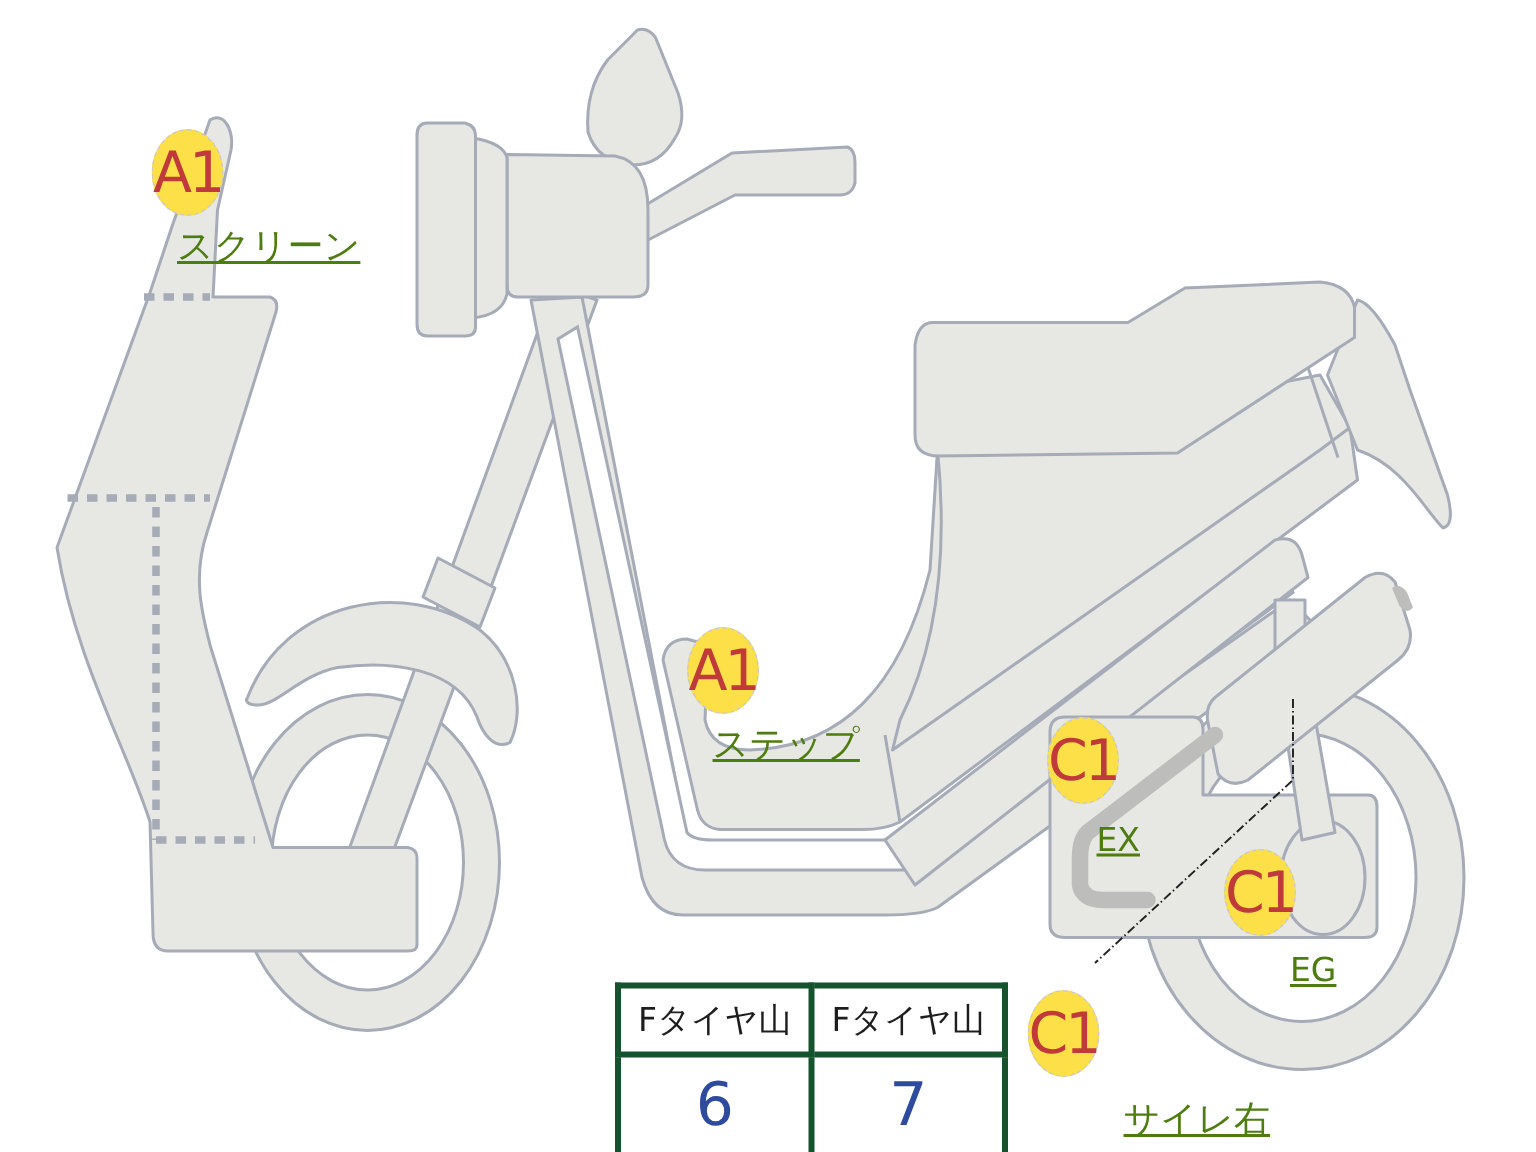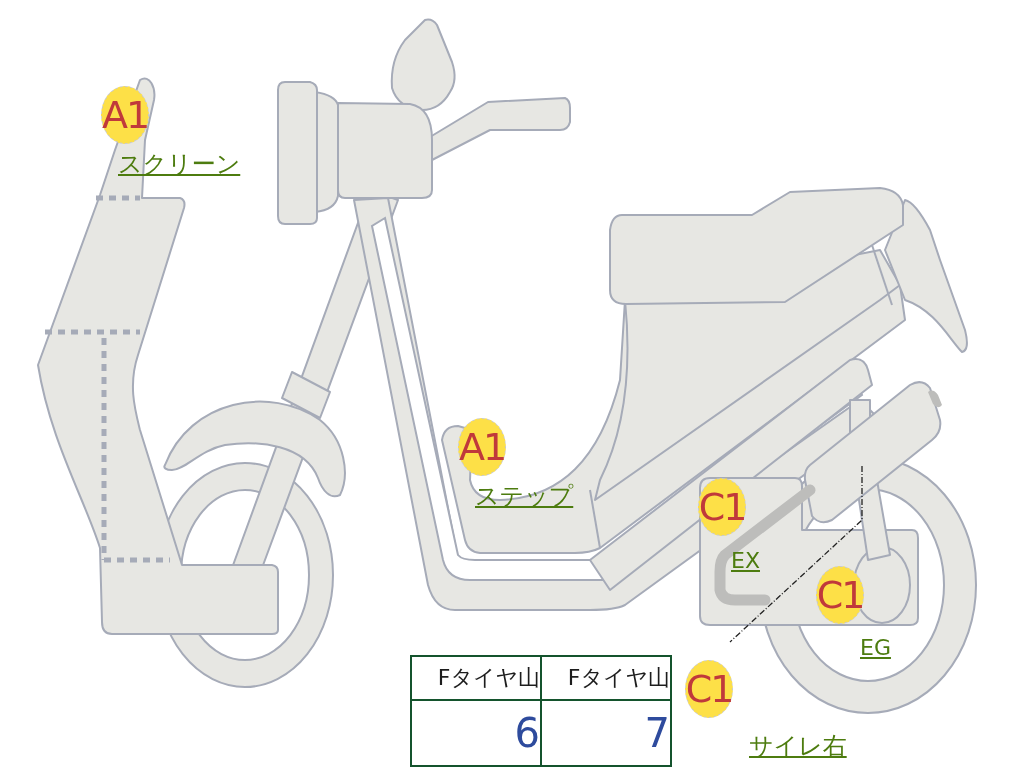--- a/index.html
+++ b/index.html
@@ -16,21 +16,21 @@
             background: #fde047; border: 1.5px dashed #c9c9c9; box-sizing: border-box;
             display: flex; align-items: center; justify-content: center;
             color: #c0393b; font-family: "DejaVu Sans", sans-serif; font-size: 38px;
             letter-spacing: -2px; line-height: 1; }
   .label { position: absolute; color: #4d7c0f; font-family: "DejaVu Sans", sans-serif;
            font-size: 24px; white-space: nowrap; line-height: 1; text-decoration: underline; }
   .label.small { font-size: 22px; }
 
   .tread-table { position: absolute; left: 410px; top: 655px; width: 262px; height: 110px;
                  border: 2px solid #a8aab3; border-collapse: collapse; background: #fff; }
-  .tread-table td { border: 2px solid #14532d; text-align: right; padding: 0; }
+  .tread-table td { border: 4px solid #14532d; text-align: center; padding: 0; }
   .tread-table .hdr td { height: 42px; font-size: 22px; color: #1d1d1d; }
   .tread-table .val td { height: 64px; font-size: 40px; color: #2e4b9d; }
 </style>
 </head>
 <body>
 
 <svg id="stage" viewBox="0 0 1024 768" xmlns="http://www.w3.org/2000/svg">
 
   <g>
     <ellipse class="part" cx="868" cy="585" rx="108" ry="128"></ellipse>

